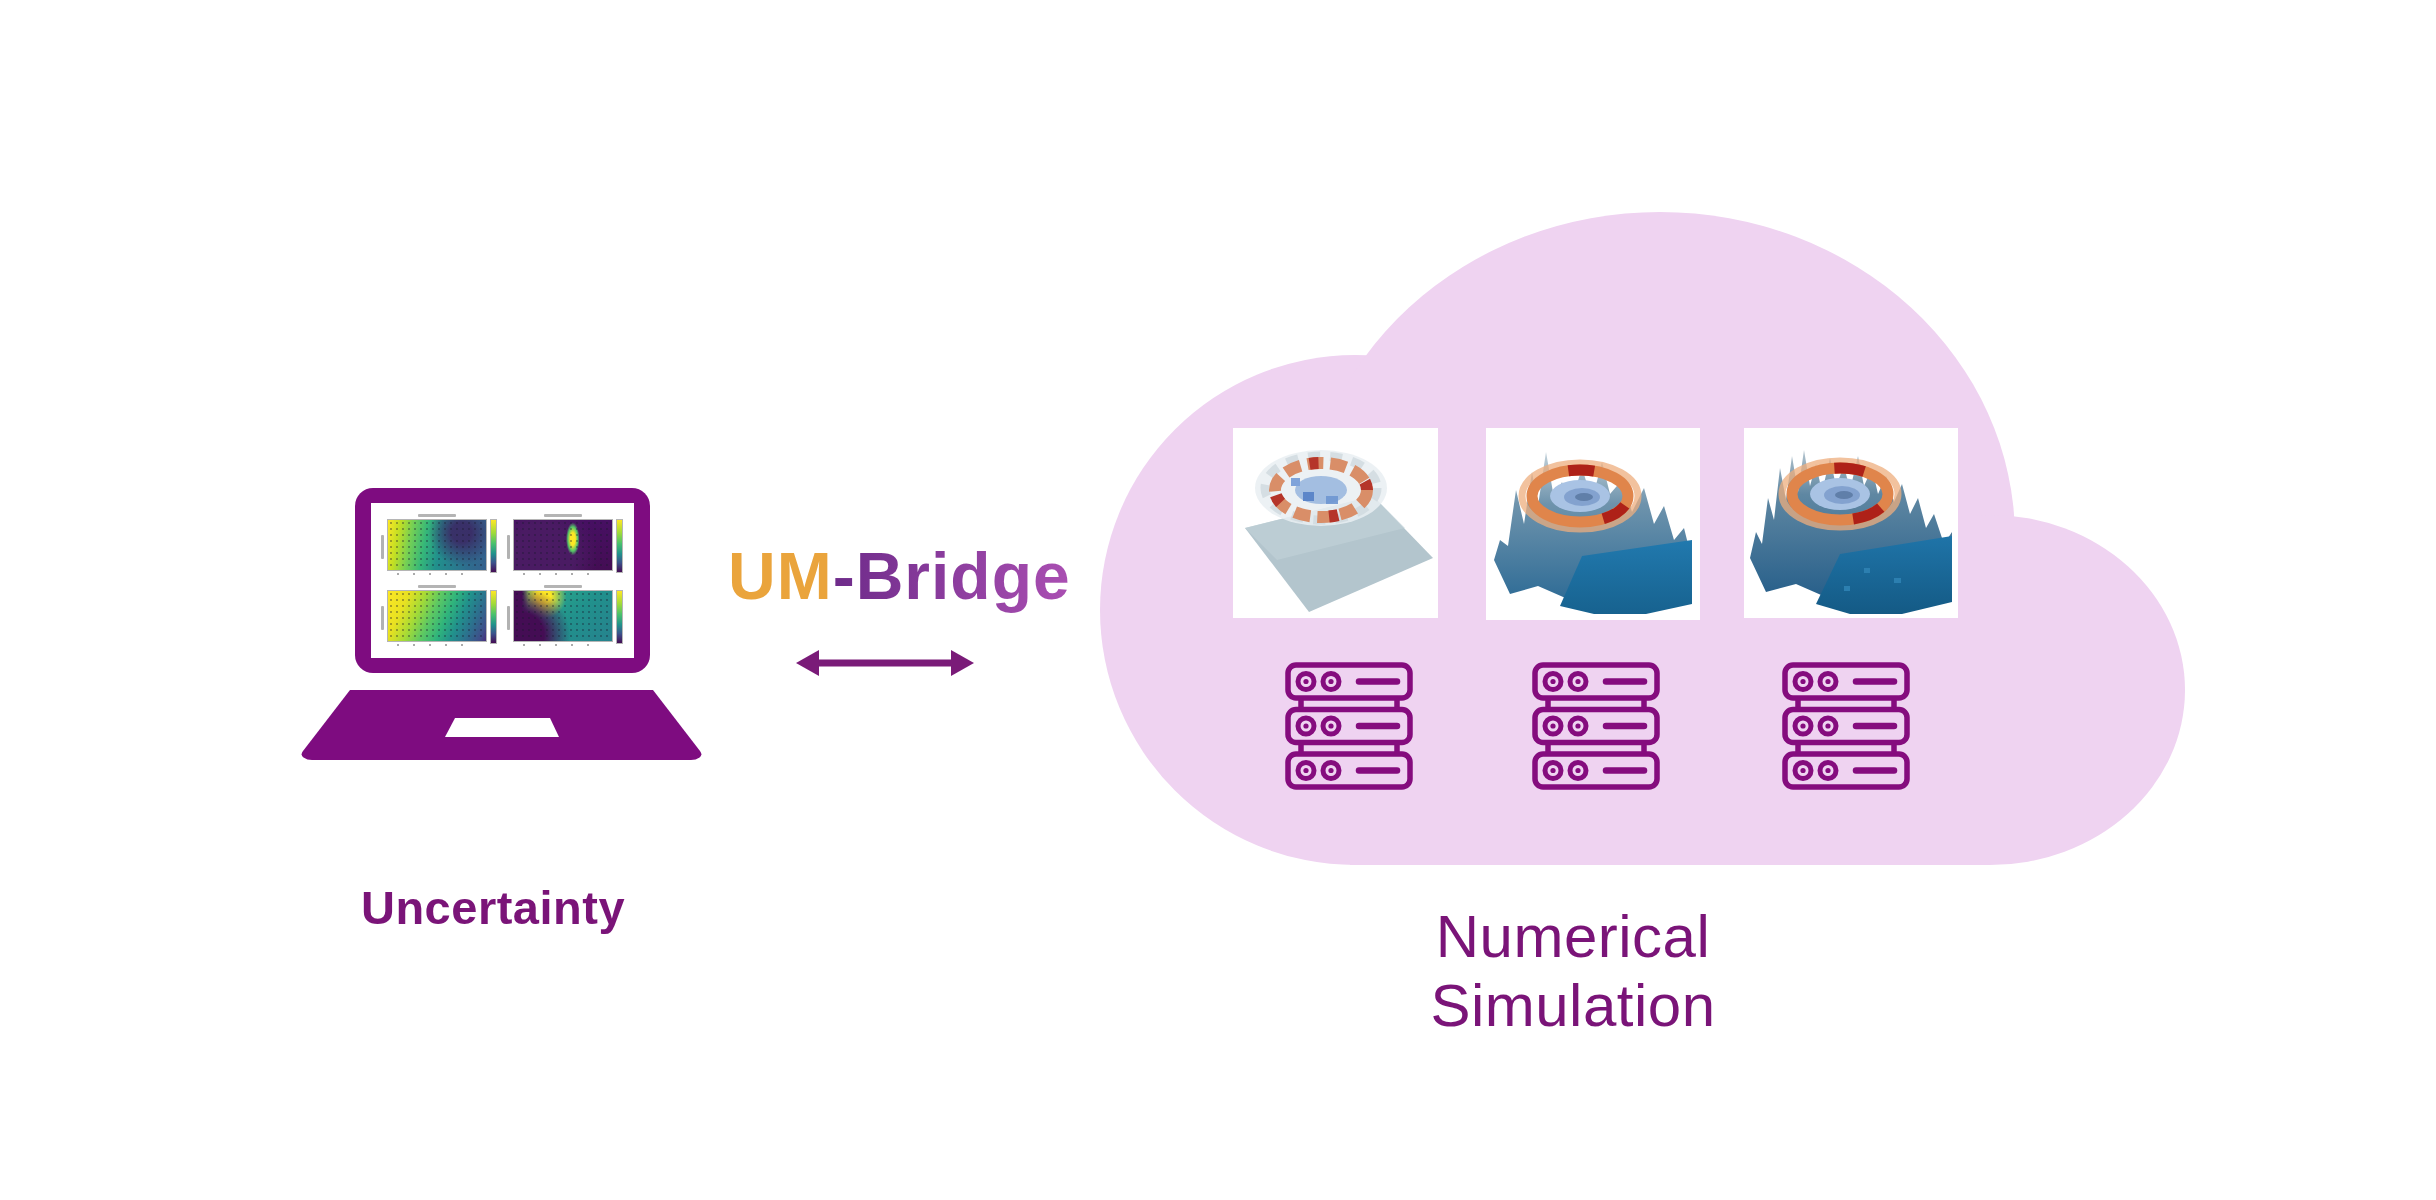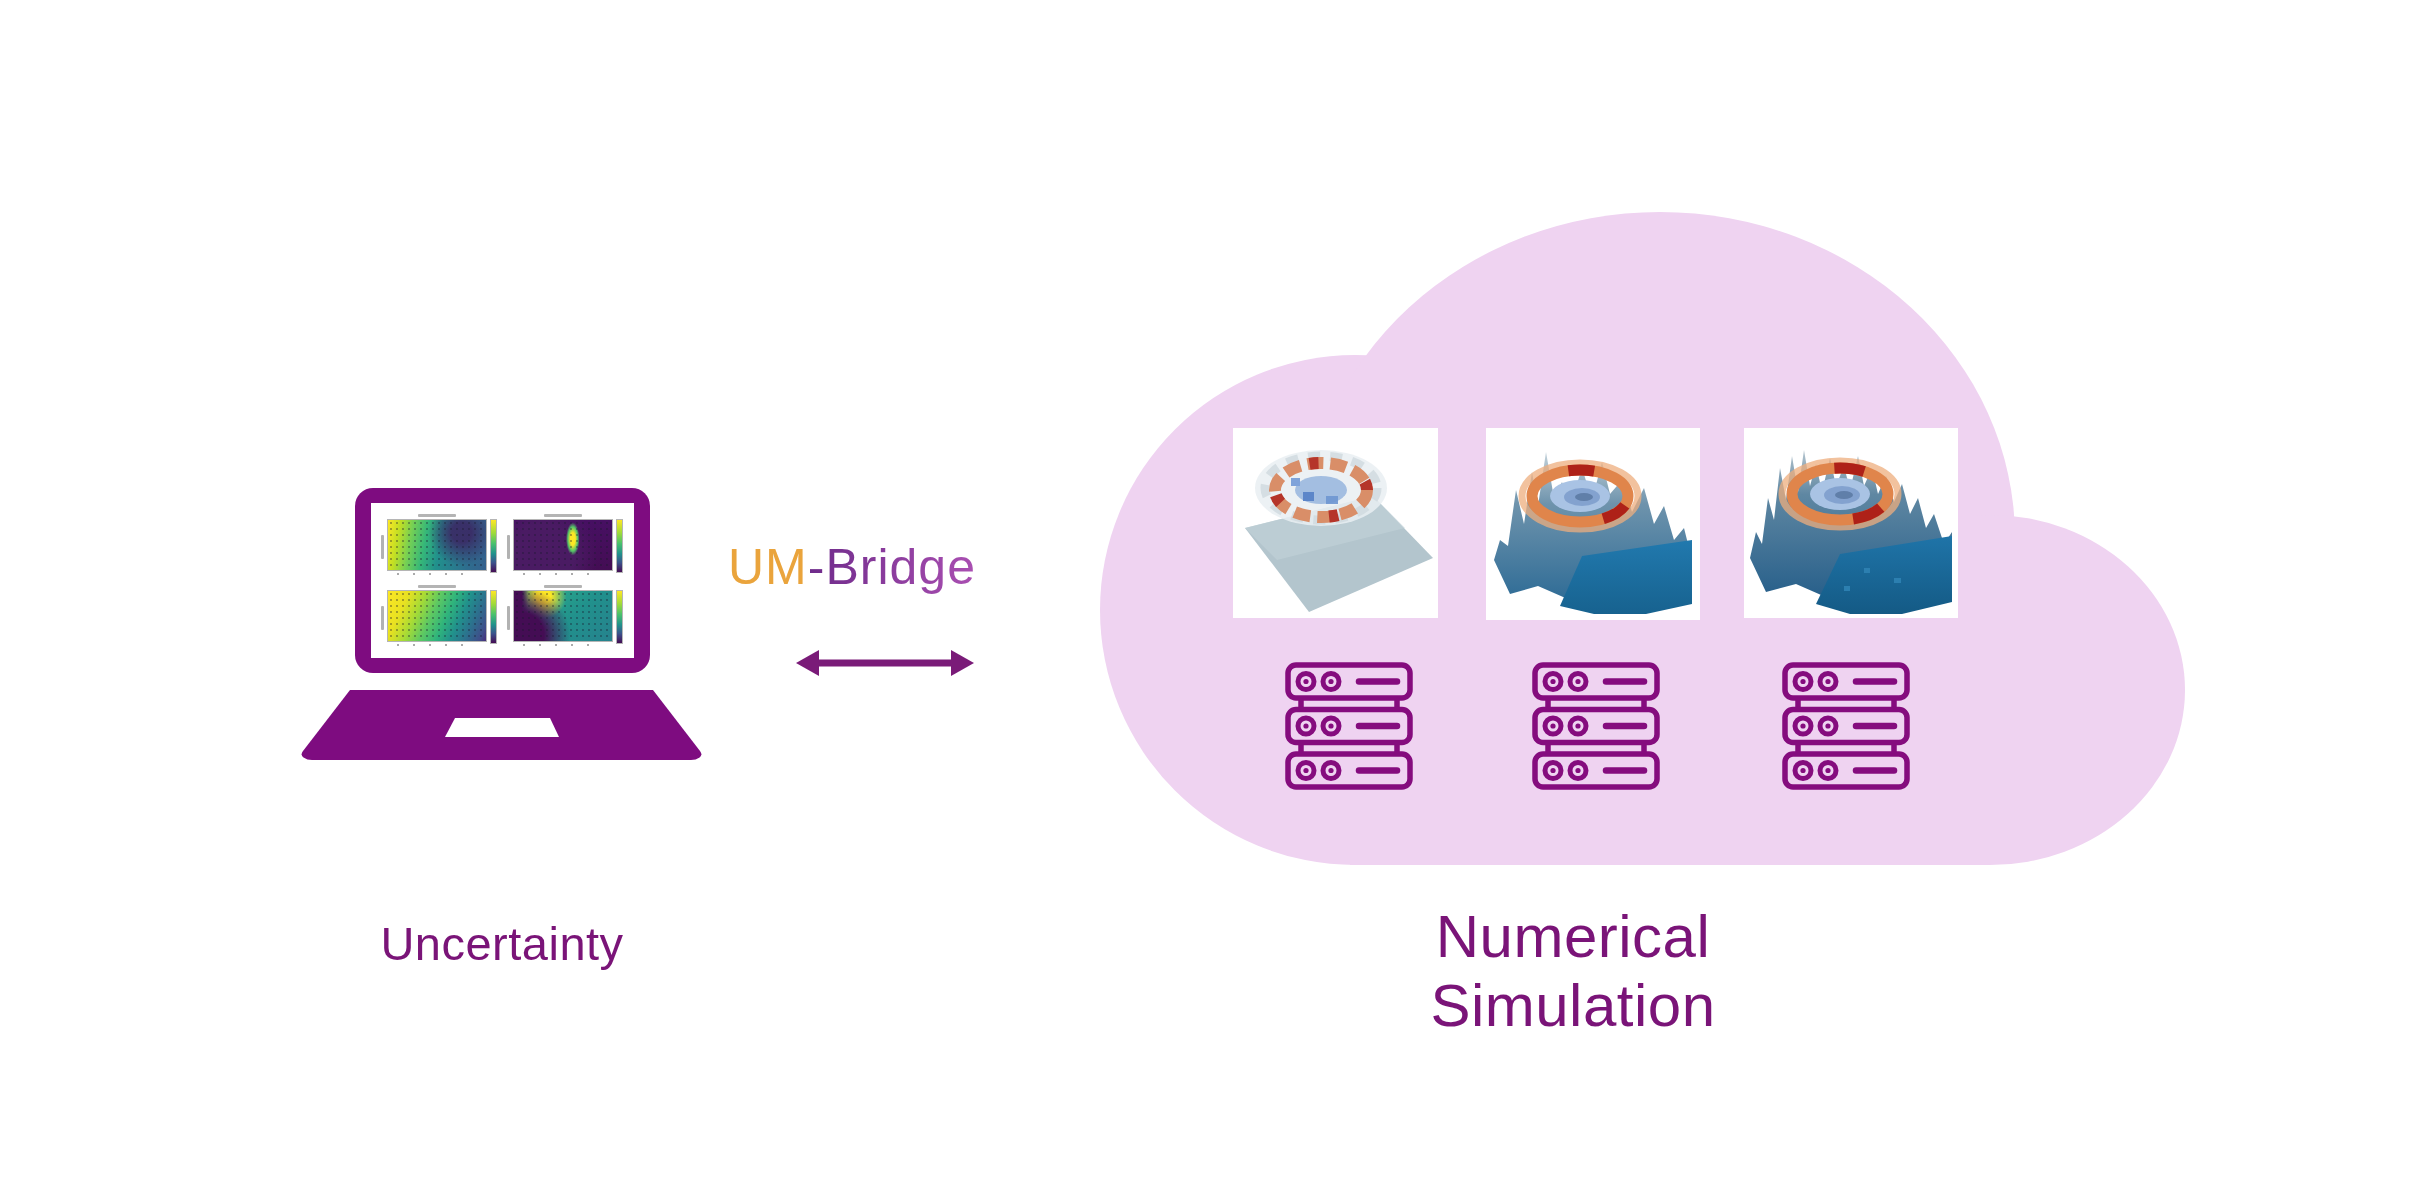--- a/index.html
+++ b/index.html
@@ -37,27 +37,27 @@
   .p3{background:
     linear-gradient(115deg,#FDE725 0%,#E8E121 18%,#A5DB36 32%,#5EC962 45%,#2FB47C 58%,#21918C 70%,#2C718E 82%,#3F4E8A 94%,#472D7B 100%);}
   .p4{background:
     linear-gradient(90deg,#440D54 0 8%,rgba(68,13,84,0) 15%),
     radial-gradient(circle at 8% 88%, #440D54 0 22%, rgba(68,13,84,0) 48%),
     radial-gradient(circle at 30% 10%, #FDE725 0 9%, rgba(253,231,37,0) 28%),
     linear-gradient(135deg,#4AC16D 0%,#2AA68B 28%,#21918C 58%,#26828E 100%);}
   .laptop-base{position:absolute;left:291px;top:685px;width:420px;height:80px;z-index:2;}
 
   
-  .uq-label{position:absolute;left:302px;top:878px;width:400px;text-align:center;
-    font-size:47px;line-height:60px;font-weight:400;color:#7A1478;letter-spacing:.5px;margin-top:36px;}
+  .uq-label{position:absolute;left:293px;top:878px;width:400px;text-align:center;
+    font-size:47px;line-height:60px;font-weight:700;color:#7A1478;letter-spacing:.5px;}
   .ns-label{position:absolute;left:1323px;top:902px;width:500px;text-align:center;
     font-size:60px;font-weight:500;color:#7A1478;letter-spacing:.5px;z-index:3;}
 
   
-  .umbridge{position:absolute;left:728px;top:538px;font-size:50px;font-weight:400;
+  .umbridge{position:absolute;left:728px;top:538px;font-size:66px;font-weight:700;
     letter-spacing:1px;white-space:nowrap;z-index:2;}
   .um-part{color:#EAA43C;}
   .bridge-part{background:linear-gradient(90deg,#6E2B8A 0%,#AA4FB2 100%);
     -webkit-background-clip:text;background-clip:text;color:transparent;}
   .bridge-arrow{position:absolute;left:790px;top:641px;width:190px;height:44px;z-index:2;}
 
   
   .sim-img{position:absolute;top:428px;height:190px;background:#fff;z-index:3;}
   .sim-img svg{display:block;width:100%;height:100%;}
   #sim1{left:1233px;width:205px;}

